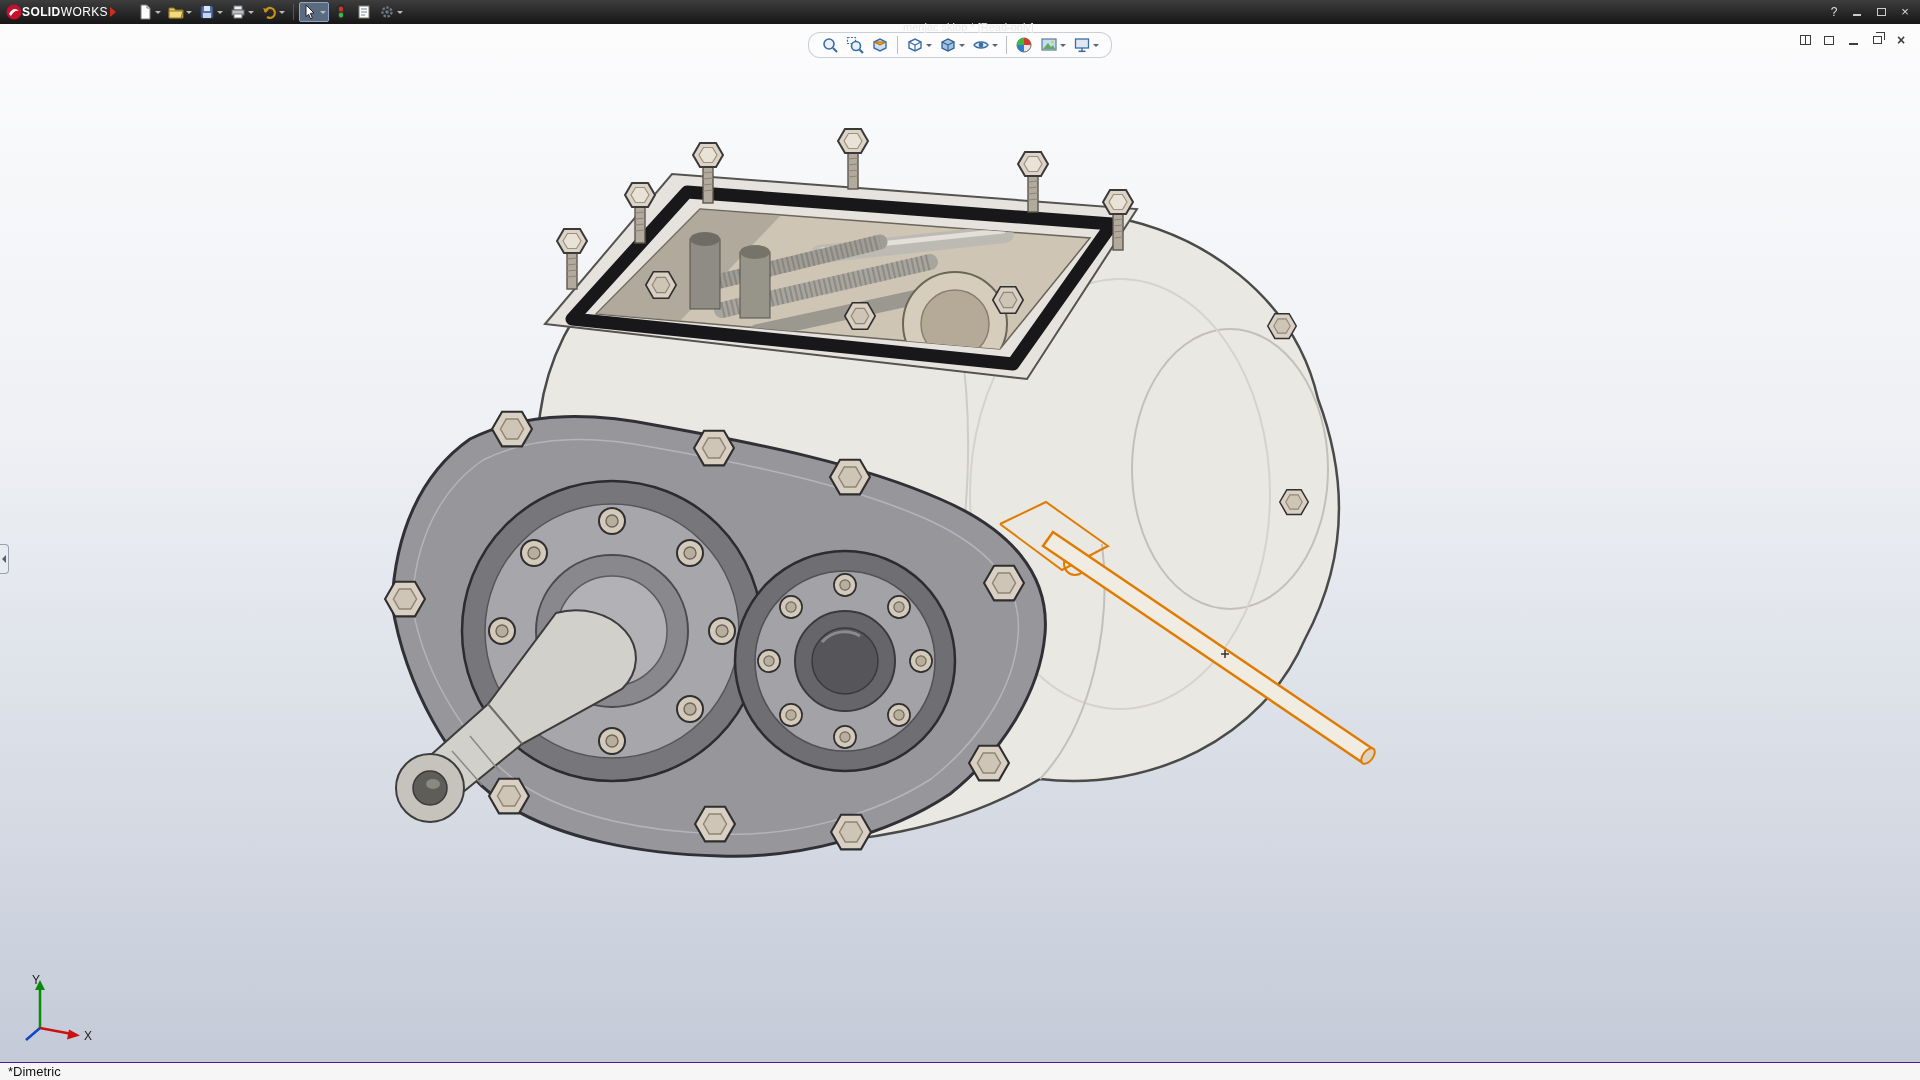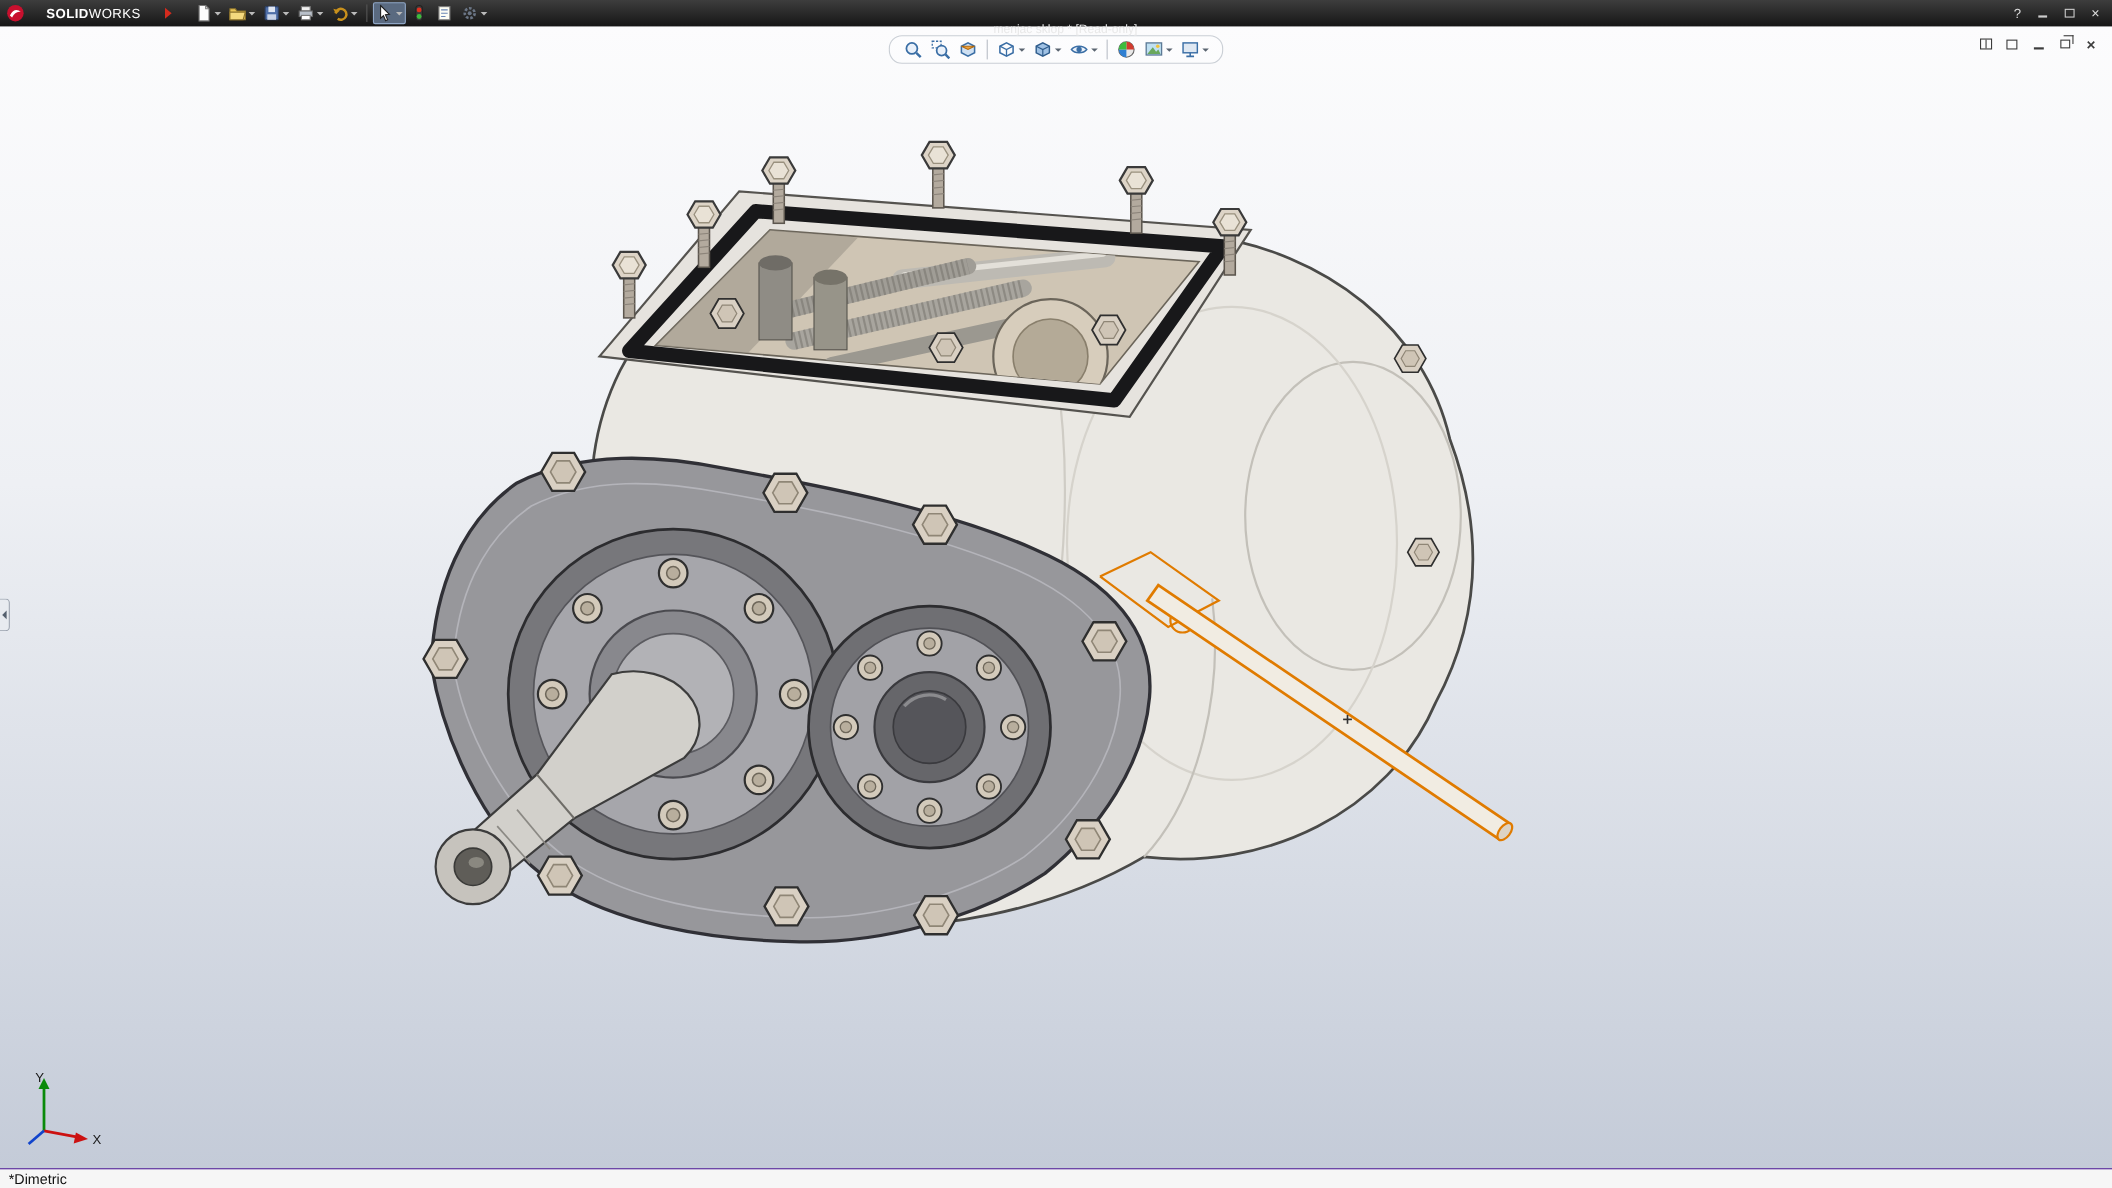--- a/index.html
+++ b/index.html
@@ -6,21 +6,21 @@
   html,body { width:1920px; height:1080px; overflow:hidden; font-family:"Liberation Sans", sans-serif; }
   .app { position:relative; width:1920px; height:1080px; background:#e7e7e7; }
 
   
   .title-bar {
     position:absolute; top:0; left:0; width:100%; height:24px;
     background:linear-gradient(#3d3d3d,#161616);
     display:flex; align-items:center; color:#eee; font-size:11px;
     z-index:30;
   }
-  .logo { display:flex; align-items:center; gap:20px; padding:0 8px 0 6px; }
+  .logo { display:flex; align-items:center; gap:0; padding:0 8px 0 6px; }
   .logo-mark { width:16px; height:16px; }
   .logo-text { font-size:12px; letter-spacing:.4px; color:#fff; }
   .logo-text b { font-weight:bold; }
   .flyout-arrow { width:0; height:0; border-left:6px solid #d42b1e; border-top:5px solid transparent; border-bottom:5px solid transparent; margin-left:2px; }
   .tb-group { display:flex; align-items:center; margin-left:10px; gap:1px; }
   .tb-btn { display:flex; align-items:center; height:20px; padding:0 2px; border:1px solid transparent; border-radius:2px; }
   .tb-btn.pressed { background:#5a6a80; border:1px solid #8fa6c6; }
   .tb-btn svg { display:block; }
   .caret { width:0; height:0; border-top:3px solid #bbb; border-left:3px solid transparent; border-right:3px solid transparent; margin-left:2px; }
   .tb-sep { width:1px; height:16px; background:#555; margin:0 4px; }

